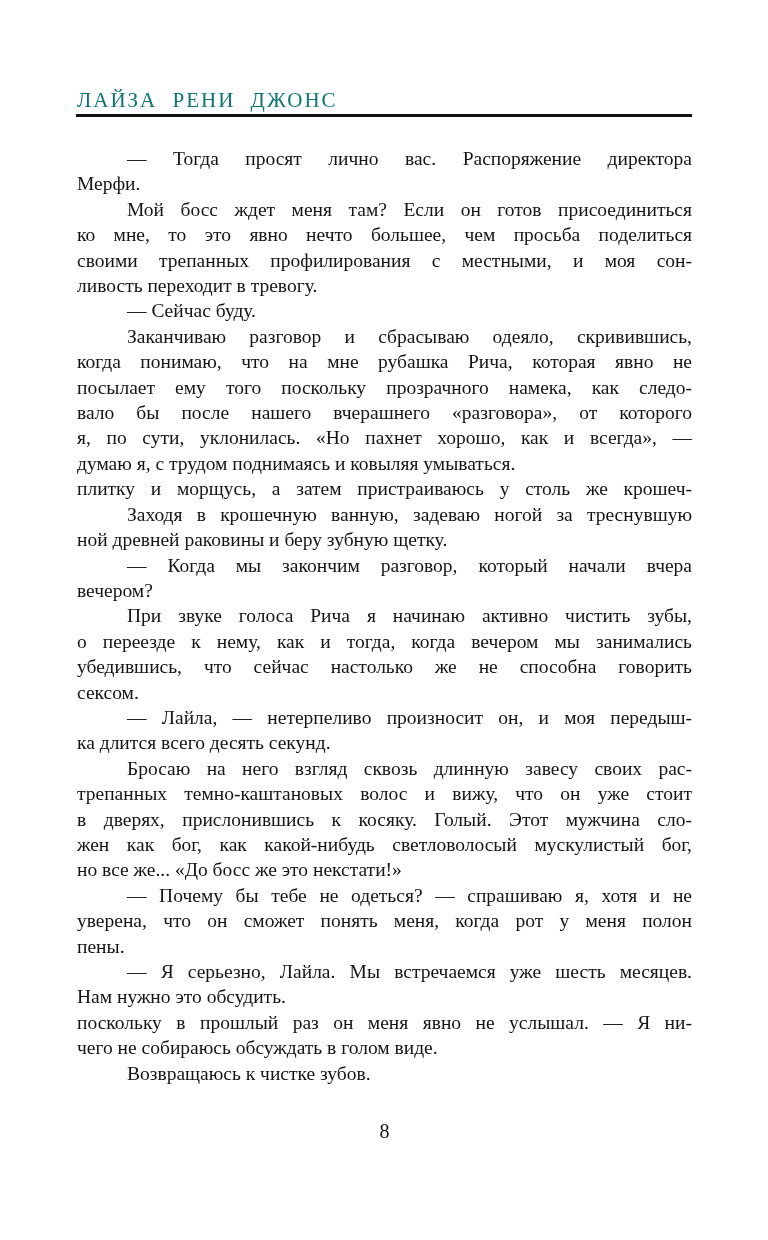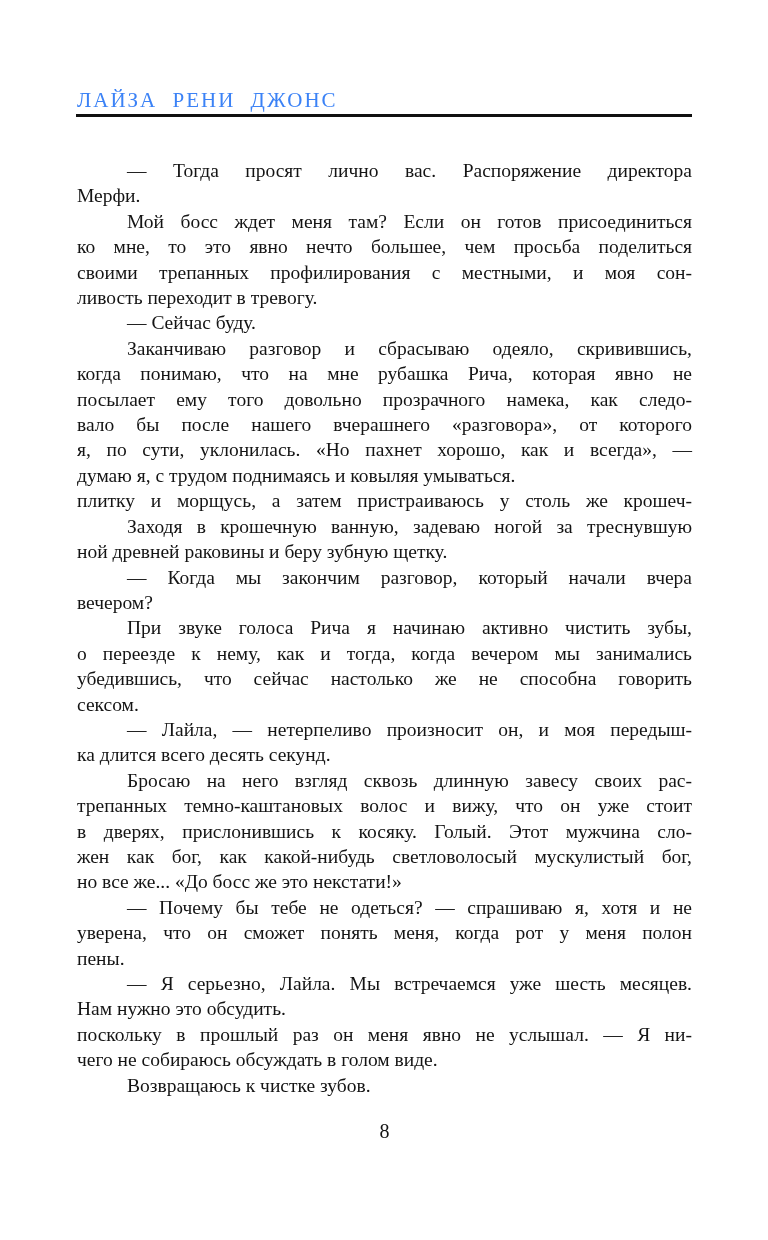--- a/index.html
+++ b/index.html
@@ -18,35 +18,35 @@
   }
   .running-header {
     position: absolute;
     left: 77px;
     top: 90px;
     width: 615px;
     font-size: 21px;
     line-height: 21px;
     letter-spacing: 2px;
     word-spacing: 8px;
-    color: #3b82f6;
+    color: #0f766e;
     white-space: nowrap;
   }
   .header-rule {
     position: absolute;
     left: 76px;
     top: 114px;
     width: 616px;
     height: 3px;
     background: #101010;
   }
   .page-text {
     position: absolute;
     left: 77px;
-    top: 158px;
+    top: 146px;
     width: 615px;
     font-size: 19.5px;
     line-height: 25.4px;
     color: #141414;
   }
   .line {
     text-align: justify;
     text-align-last: justify;
   }
   .line.first {
@@ -76,21 +76,21 @@
   <div class="page-text">
       <div class="line first">— Тогда просят лично вас. Распоряжение директора</div>
       <div class="line last">Мерфи.</div>
       <div class="line first">Мой босс ждет меня там? Если он готов присоединиться</div>
       <div class="line">ко мне, то это явно нечто большее, чем просьба поделиться</div>
       <div class="line">своими трепанных профилирования с местными, и моя сон-</div>
       <div class="line last">ливость переходит в тревогу.</div>
       <div class="line first last">— Сейчас буду.</div>
       <div class="line first">Заканчиваю разговор и сбрасываю одеяло, скривившись,</div>
       <div class="line">когда понимаю, что на мне рубашка Рича, которая явно не</div>
-      <div class="line">посылает ему того довольно прозрачного намека, как следо-</div>
+      <div class="line">посылает ему того поскольку прозрачного намека, как следо-</div>
       <div class="line">вало бы после нашего вчерашнего «разговора», от которого</div>
       <div class="line">я, по сути, уклонилась. «Но пахнет хорошо, как и всегда», —</div>
       <div class="line last">думаю я, с трудом поднимаясь и ковыляя умываться.</div>
       <div class="line">плитку и морщусь, а затем пристраиваюсь у столь же крошеч-</div>
       <div class="line first">Заходя в крошечную ванную, задеваю ногой за треснувшую</div>
       <div class="line last">ной древней раковины и беру зубную щетку.</div>
       <div class="line first">— Когда мы закончим разговор, который начали вчера</div>
       <div class="line last">вечером?</div>
       <div class="line first">При звуке голоса Рича я начинаю активно чистить зубы,</div>
       <div class="line">о переезде к нему, как и тогда, когда вечером мы занимались</div>

